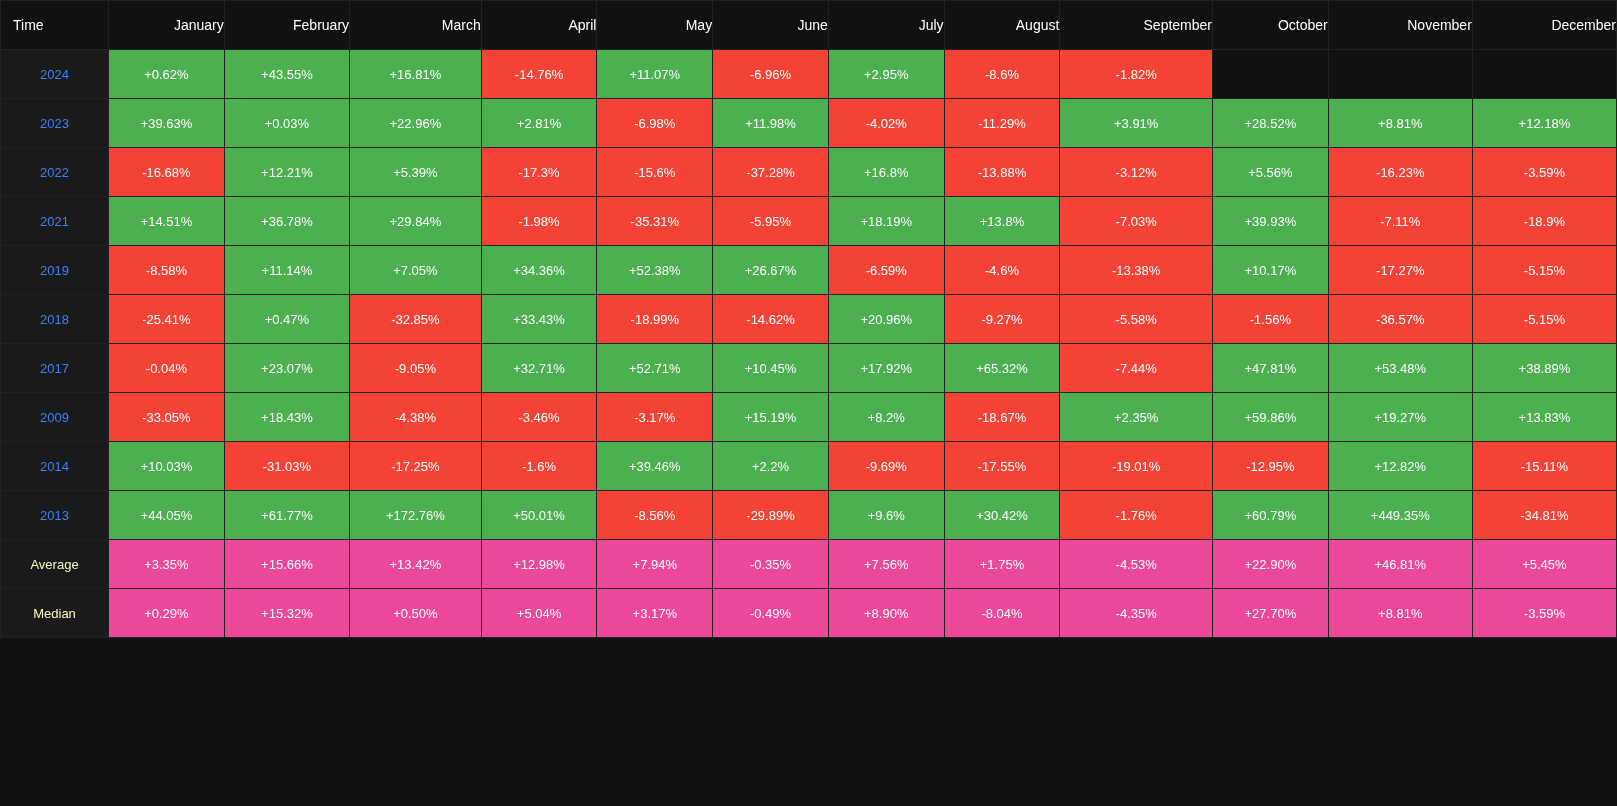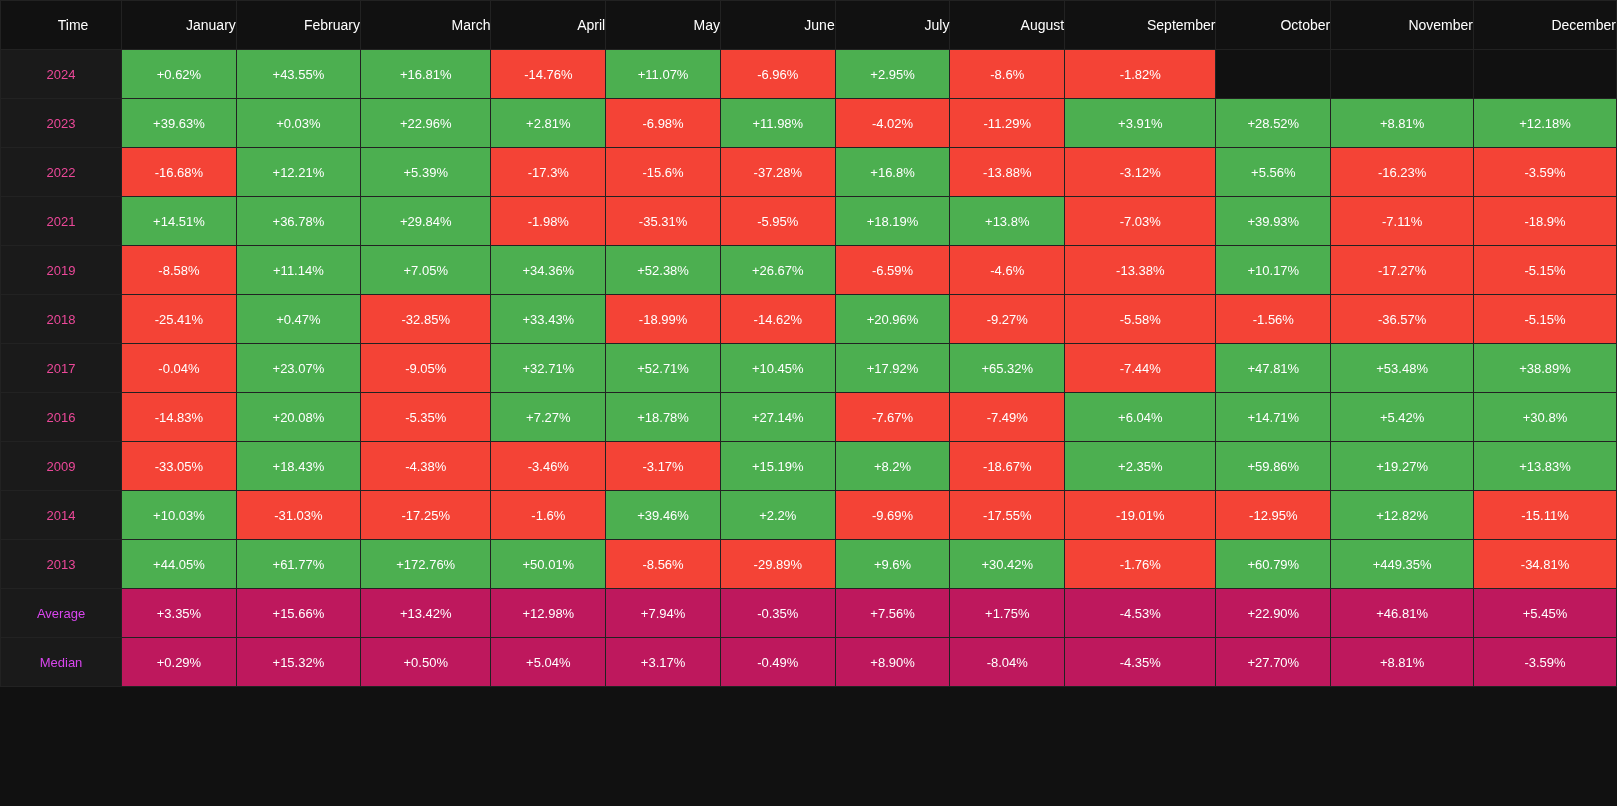--- a/index.html
+++ b/index.html
@@ -1,23 +1,23 @@
 <!DOCTYPE html>
 <html><head>
   <meta charset="utf-8">
   <style>
     * { margin: 0; padding: 0; box-sizing: border-box; }
     body { background: #111; font-family: Arial, sans-serif; font-size: 13px; color: #fff; }
     table { width: 1617px; border-collapse: collapse; }
     th, td { border: 1px solid #222; text-align: center; padding: 0; height: 49px; font-size: 13px; font-weight: normal; }
     thead th { background: #111; color: #fff; font-size: 14px; text-align: right; }
-    thead th:first-child { text-align: center; padding-left: 24px; }
-    tbody tr td:first-child { background: #1a1a1a; color: #ec4899; font-size: 13px; }
-    tfoot tr td:first-child { background: #1a1a1a; color: #d946ef; font-size: 13px; }
-    tfoot td { background: #be185d; color: #fff; height: 49px; font-size: 13px; }
+    thead th:first-child { text-align: left; padding-left: 12px; }
+    tbody tr td:first-child { background: #1a1a1a; color: #3b82f6; font-size: 13px; }
+    tfoot tr td:first-child { background: #1a1a1a; color: #fef9c3; font-size: 13px; }
+    tfoot td { background: #ec4899; color: #fff; height: 49px; font-size: 13px; }
     .green { background: #4caf50; color: #fff; }
     .red { background: #f44336; color: #fff; }
     .empty { background: #111; }
   </style>
 </head>
 <body>
 
 <table id="main-table">
   <thead>
     <tr id="header-row">
@@ -136,35 +136,20 @@
         <td class="green">+52.71%</td>
         <td class="green">+10.45%</td>
         <td class="green">+17.92%</td>
         <td class="green">+65.32%</td>
         <td class="red">-7.44%</td>
         <td class="green">+47.81%</td>
         <td class="green">+53.48%</td>
         <td class="green">+38.89%</td>
       </tr>
       <tr>
-        <td>2016</td>
-        <td class="red">-14.83%</td>
-        <td class="green">+20.08%</td>
-        <td class="red">-5.35%</td>
-        <td class="green">+7.27%</td>
-        <td class="green">+18.78%</td>
-        <td class="green">+27.14%</td>
-        <td class="red">-7.67%</td>
-        <td class="red">-7.49%</td>
-        <td class="green">+6.04%</td>
-        <td class="green">+14.71%</td>
-        <td class="green">+5.42%</td>
-        <td class="green">+30.8%</td>
-      </tr>
-      <tr>
         <td>2009</td>
         <td class="red">-33.05%</td>
         <td class="green">+18.43%</td>
         <td class="red">-4.38%</td>
         <td class="red">-3.46%</td>
         <td class="red">-3.17%</td>
         <td class="green">+15.19%</td>
         <td class="green">+8.2%</td>
         <td class="red">-18.67%</td>
         <td class="green">+2.35%</td>

